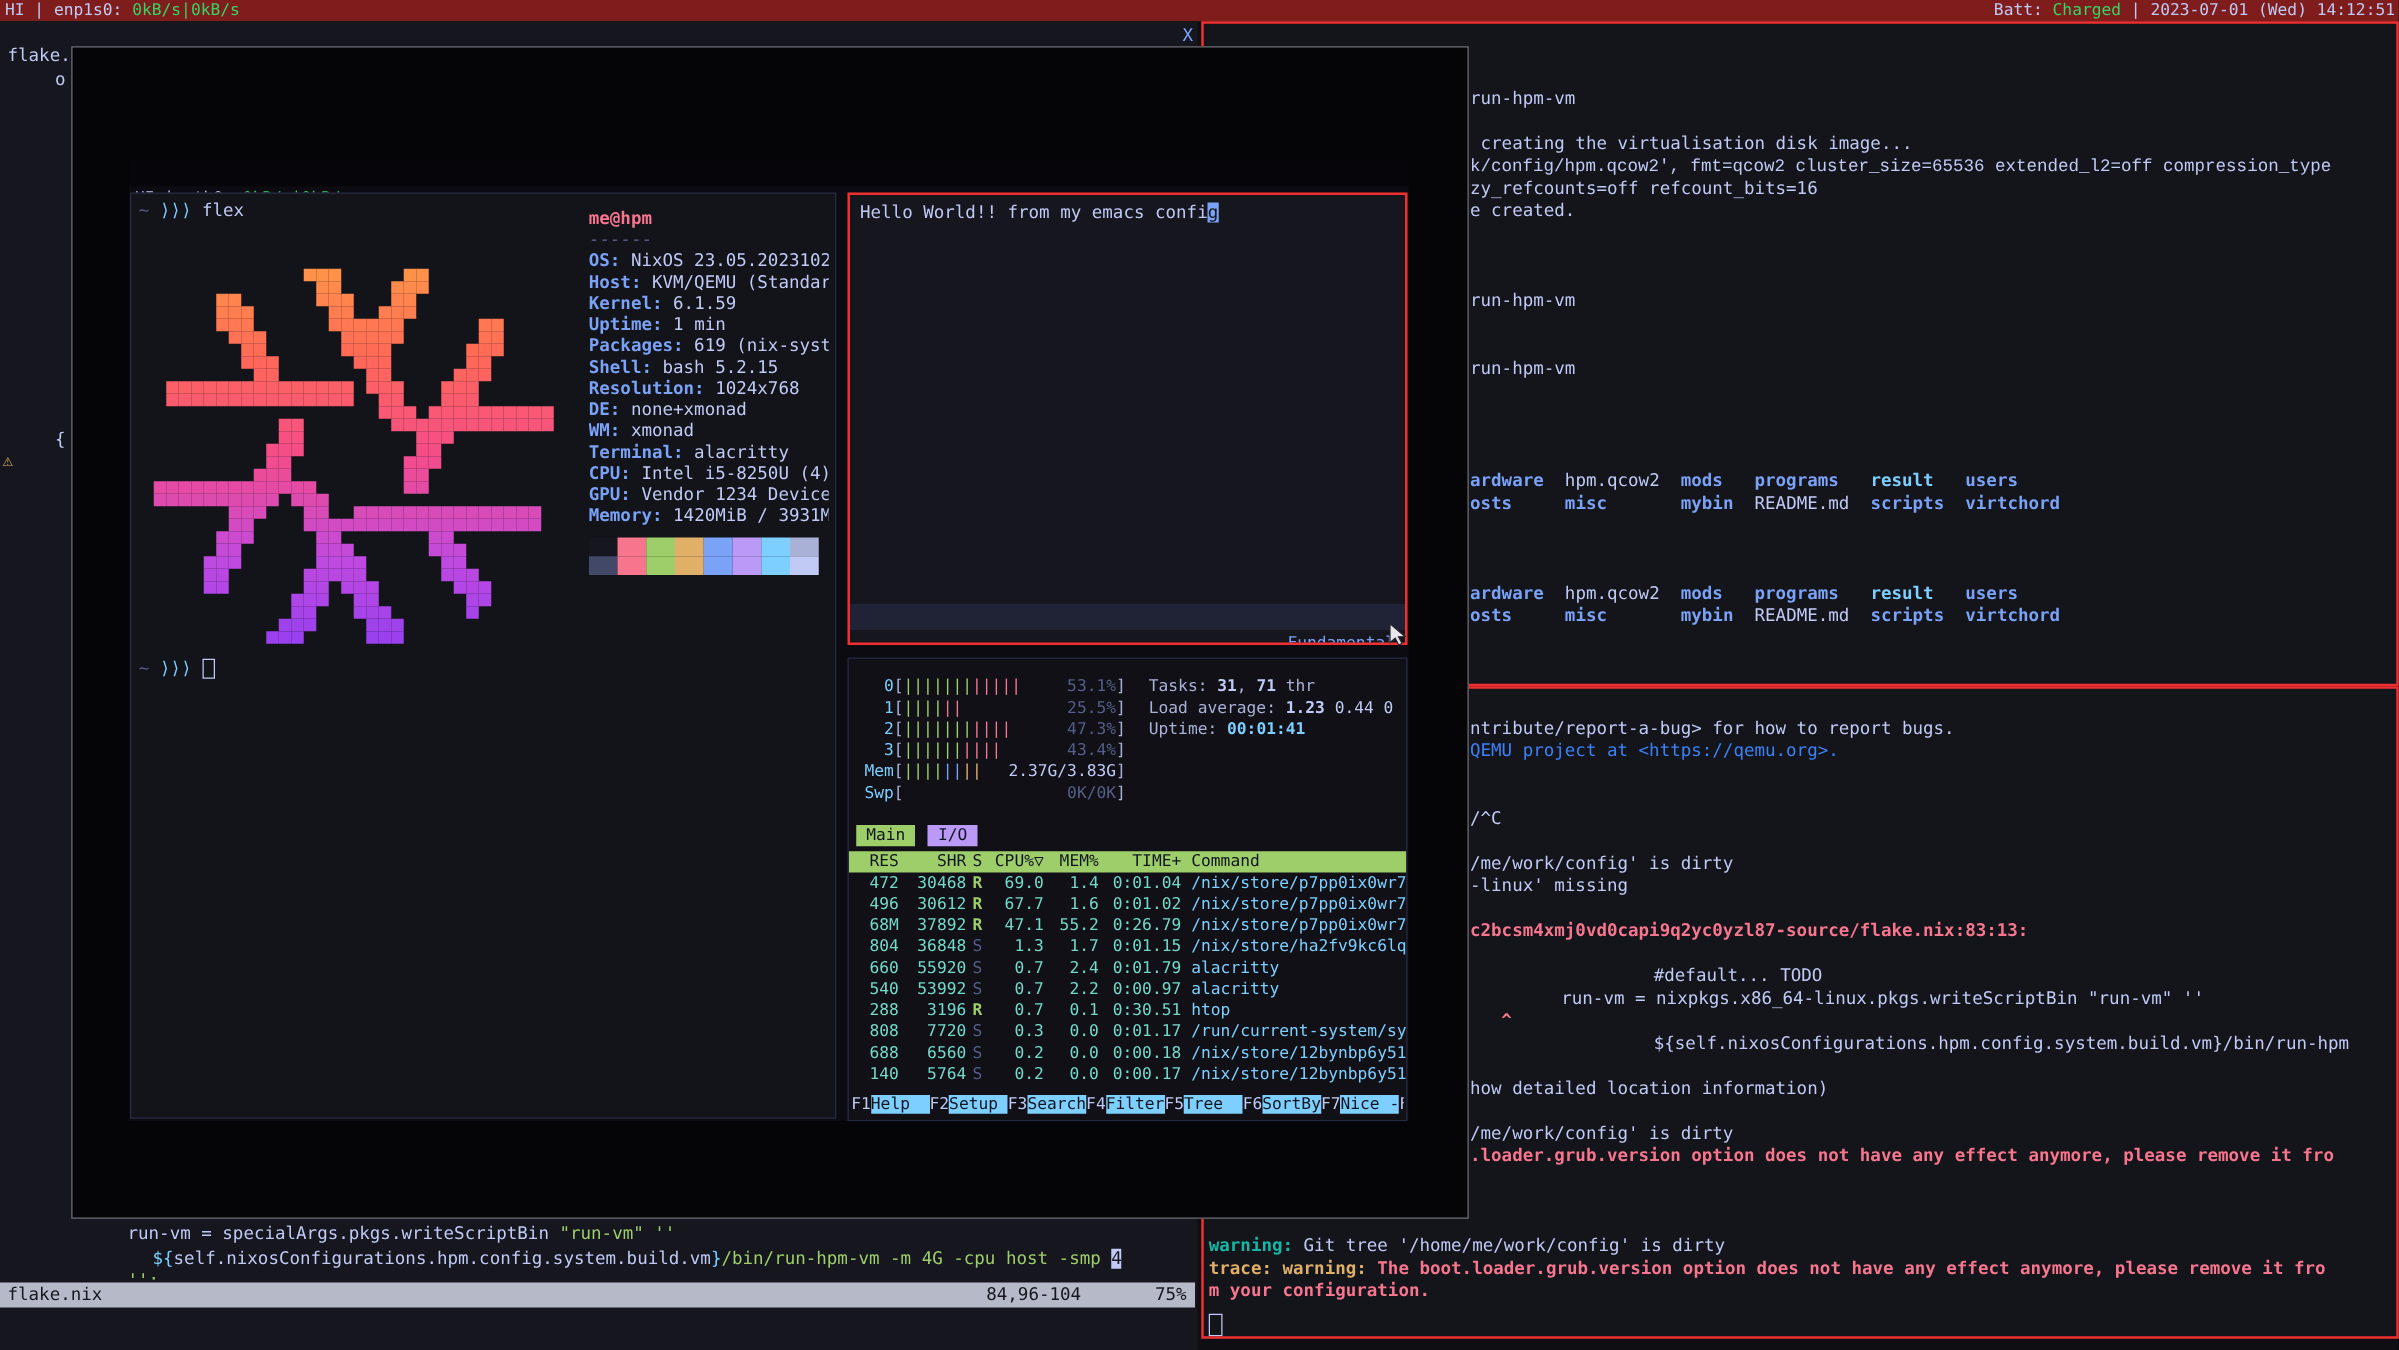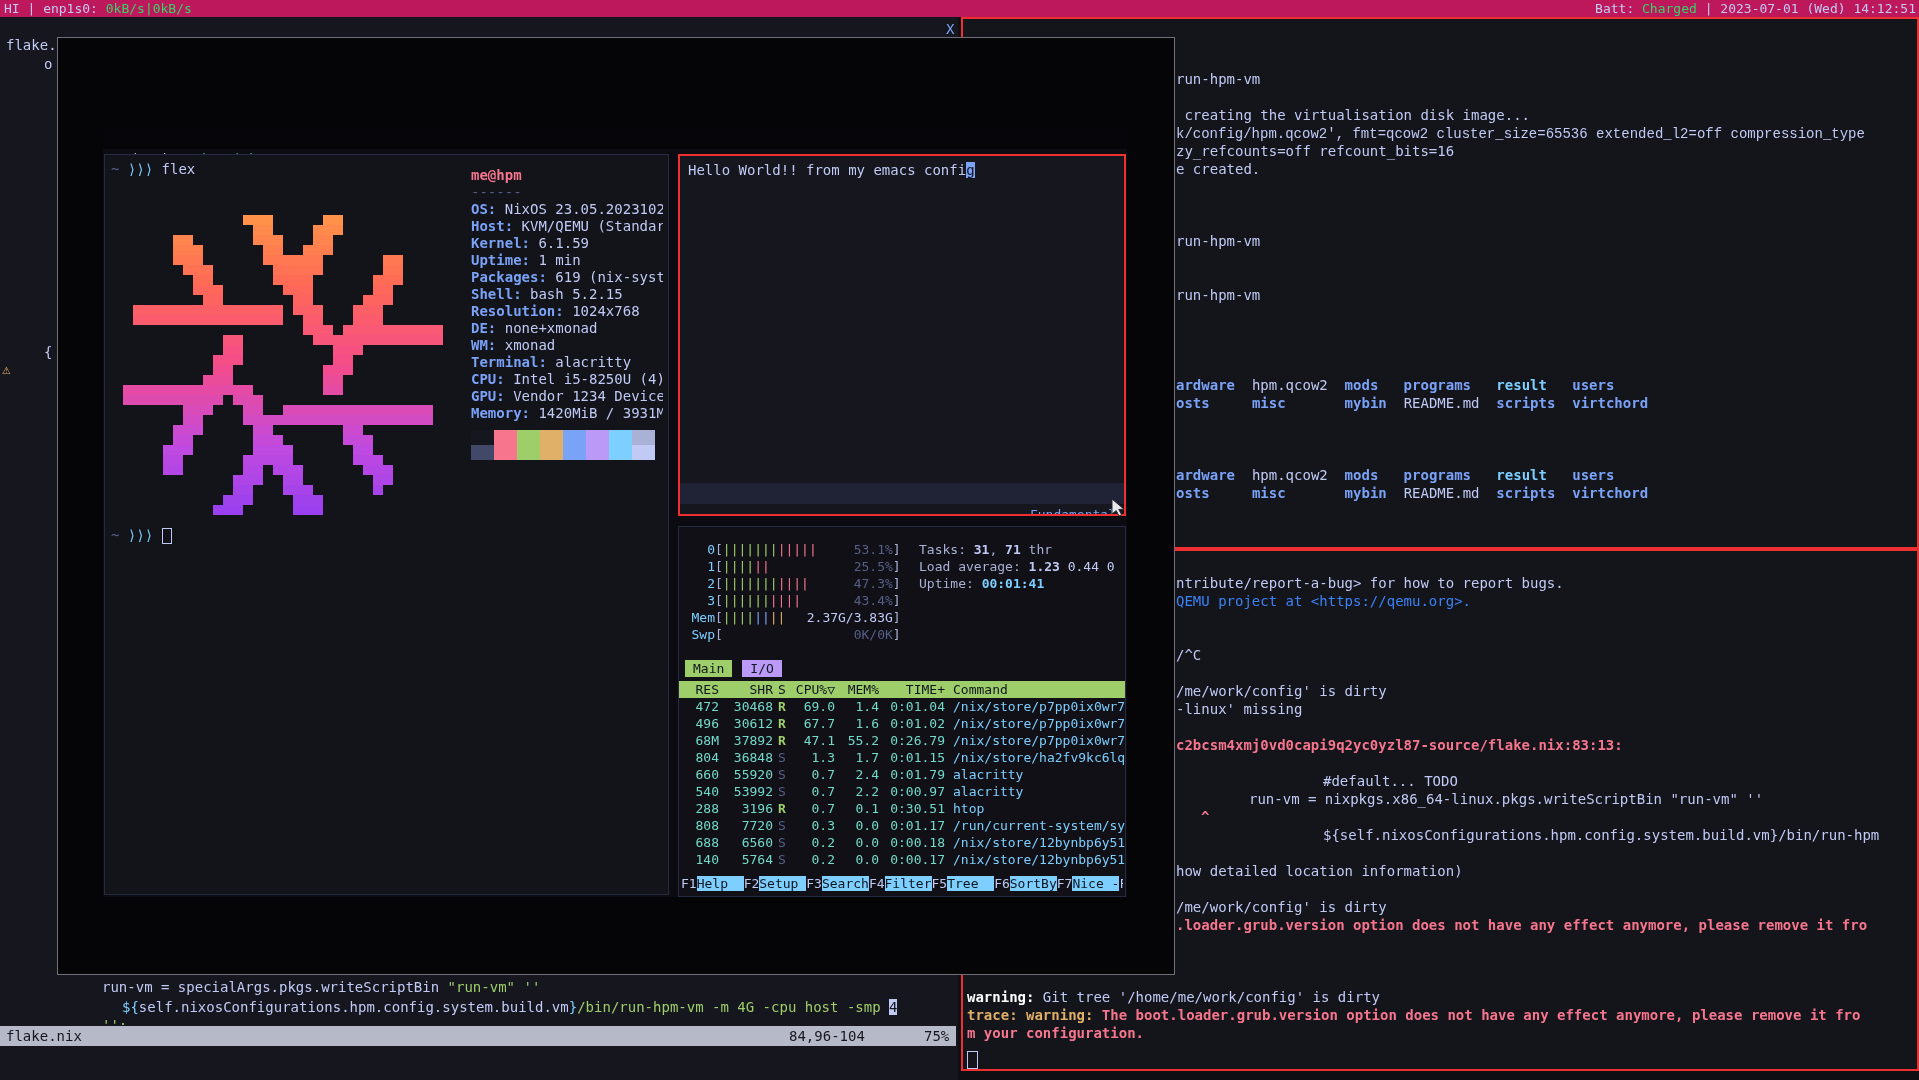--- a/index.html
+++ b/index.html
@@ -3,21 +3,21 @@
 <meta charset="utf-8">
 <style>
   html,body{margin:0;padding:0;}
   body{
     width:1919px;height:1080px;overflow:hidden;position:relative;
     background:#0e0e13;color:#c0caf5;
     font-family:"DejaVu Sans Mono","DejaVu Sans",monospace;
   }
   #screen{position:absolute;inset:0;}
   
-  #host-bar{position:absolute;left:0;top:0;width:100%;height:17px;background:#be185d;
+  #host-bar{position:absolute;left:0;top:0;width:100%;height:17px;background:#7f1d1d;
     font-size:13px;line-height:17px;white-space:pre;z-index:3;}
   #host-bar-left{position:absolute;left:4px;top:0;}
   #host-bar-right{position:absolute;right:3px;top:0;}
   
   #vim-window{position:absolute;left:0;top:17px;width:958px;height:1063px;background:#16161e;z-index:5;}
   #vim-tabs{position:absolute;top:4px;left:6px;font-size:14px;line-height:16px;white-space:pre;margin-top:16px;}
   .vtab{color:#7aa2f7;text-decoration:underline;margin-right:24px;}
   .vtab.active{color:#c0caf5;text-decoration:none;}
   #vim-tab-close{position:absolute;top:4px;left:946px;color:#7aa2f7;font-size:14px;}
   #vim-fragments,#vim-code{position:absolute;inset:0;overflow:hidden;}
@@ -155,21 +155,21 @@
         <div class="tline" style="left: 213px; top: 132px;"><span style="color: rgb(192, 202, 245);">/me/work/config' is dirty</span></div>
         <div class="tline" style="left: 213px; top: 150px;"><span style="color: rgb(192, 202, 245);">-linux' missing</span></div>
         <div class="tline" style="left: 213px; top: 186px;"><span style="color: rgb(247, 118, 142); font-weight: bold;">c2bcsm4xmj0vd0capi9q2yc0yzl87-source/flake.nix:83:13:</span></div>
         <div class="tline" style="left: 360px; top: 222px;"><span style="color: rgb(192, 202, 245);">#default... TODO</span></div>
         <div class="tline" style="left: 286px; top: 240px;"><span style="color: rgb(192, 202, 245);">run-vm = nixpkgs.x86_64-linux.pkgs.writeScriptBin "run-vm" ''</span></div>
         <div class="tline" style="left: 238px; top: 258px;"><span style="color: rgb(247, 118, 142); font-weight: bold;">^</span></div>
         <div class="tline" style="left: 360px; top: 276px;"><span style="color: rgb(192, 202, 245);">${self.nixosConfigurations.hpm.config.system.build.vm}/bin/run-hpm</span></div>
         <div class="tline" style="left: 213px; top: 312px;"><span style="color: rgb(192, 202, 245);">how detailed location information)</span></div>
         <div class="tline" style="left: 213px; top: 348px;"><span style="color: rgb(192, 202, 245);">/me/work/config' is dirty</span></div>
         <div class="tline" style="left: 213px; top: 366px;"><span style="color: rgb(247, 118, 142); font-weight: bold;">.loader.grub.version option does not have any effect anymore, please remove it fro</span></div>
-        <div class="tline" style="left: 4px; top: 438px;"><span style="color: #ffffff; font-weight: bold;">warning:</span><span style="color: rgb(192, 202, 245);"> Git tree '/home/me/work/config' is dirty</span></div>
+        <div class="tline" style="left: 4px; top: 438px;"><span style="color: #14b8a6; font-weight: bold;">warning:</span><span style="color: rgb(192, 202, 245);"> Git tree '/home/me/work/config' is dirty</span></div>
         <div class="tline" style="left: 4px; top: 456px;"><span style="color: rgb(224, 175, 104); font-weight: bold;">trace: warning:</span><span style="color: rgb(247, 118, 142); font-weight: bold;"> The boot.loader.grub.version option does not have any effect anymore, please remove it fro</span></div>
         <div class="tline" style="left: 4px; top: 474px;"><span style="color: rgb(247, 118, 142); font-weight: bold;">m your configuration.</span></div>
       </div>
   </div>
 
   <div id="qemu">
     <div id="vm">
       <div id="vm-bar">
         <span id="vm-bar-left"><span style="color: rgb(192, 202, 245);">HI | eth0: </span><span style="color: rgb(53, 212, 101);">0kB/s|0kB/s</span></span>
         <span id="vm-bar-right"><span style="color: rgb(192, 202, 245);">Batt: </span><span style="color: rgb(53, 212, 101);">Charged</span><span style="color: rgb(192, 202, 245);"> | 2023-11-01 (Wed) 14:12:50</span></span>

